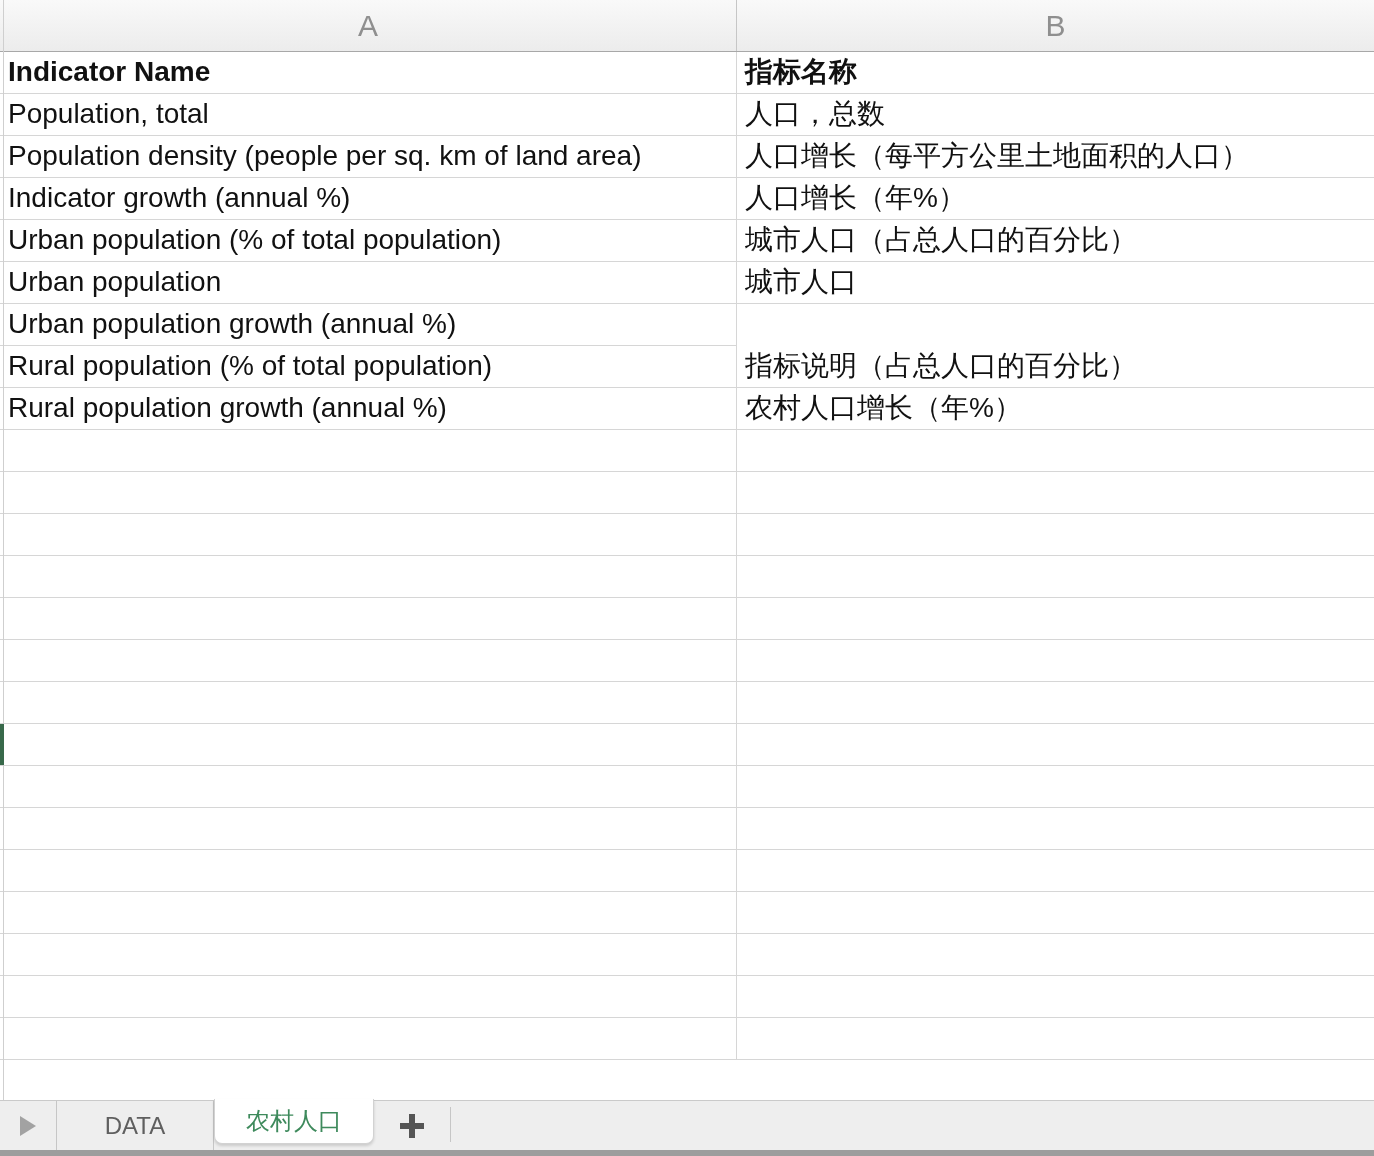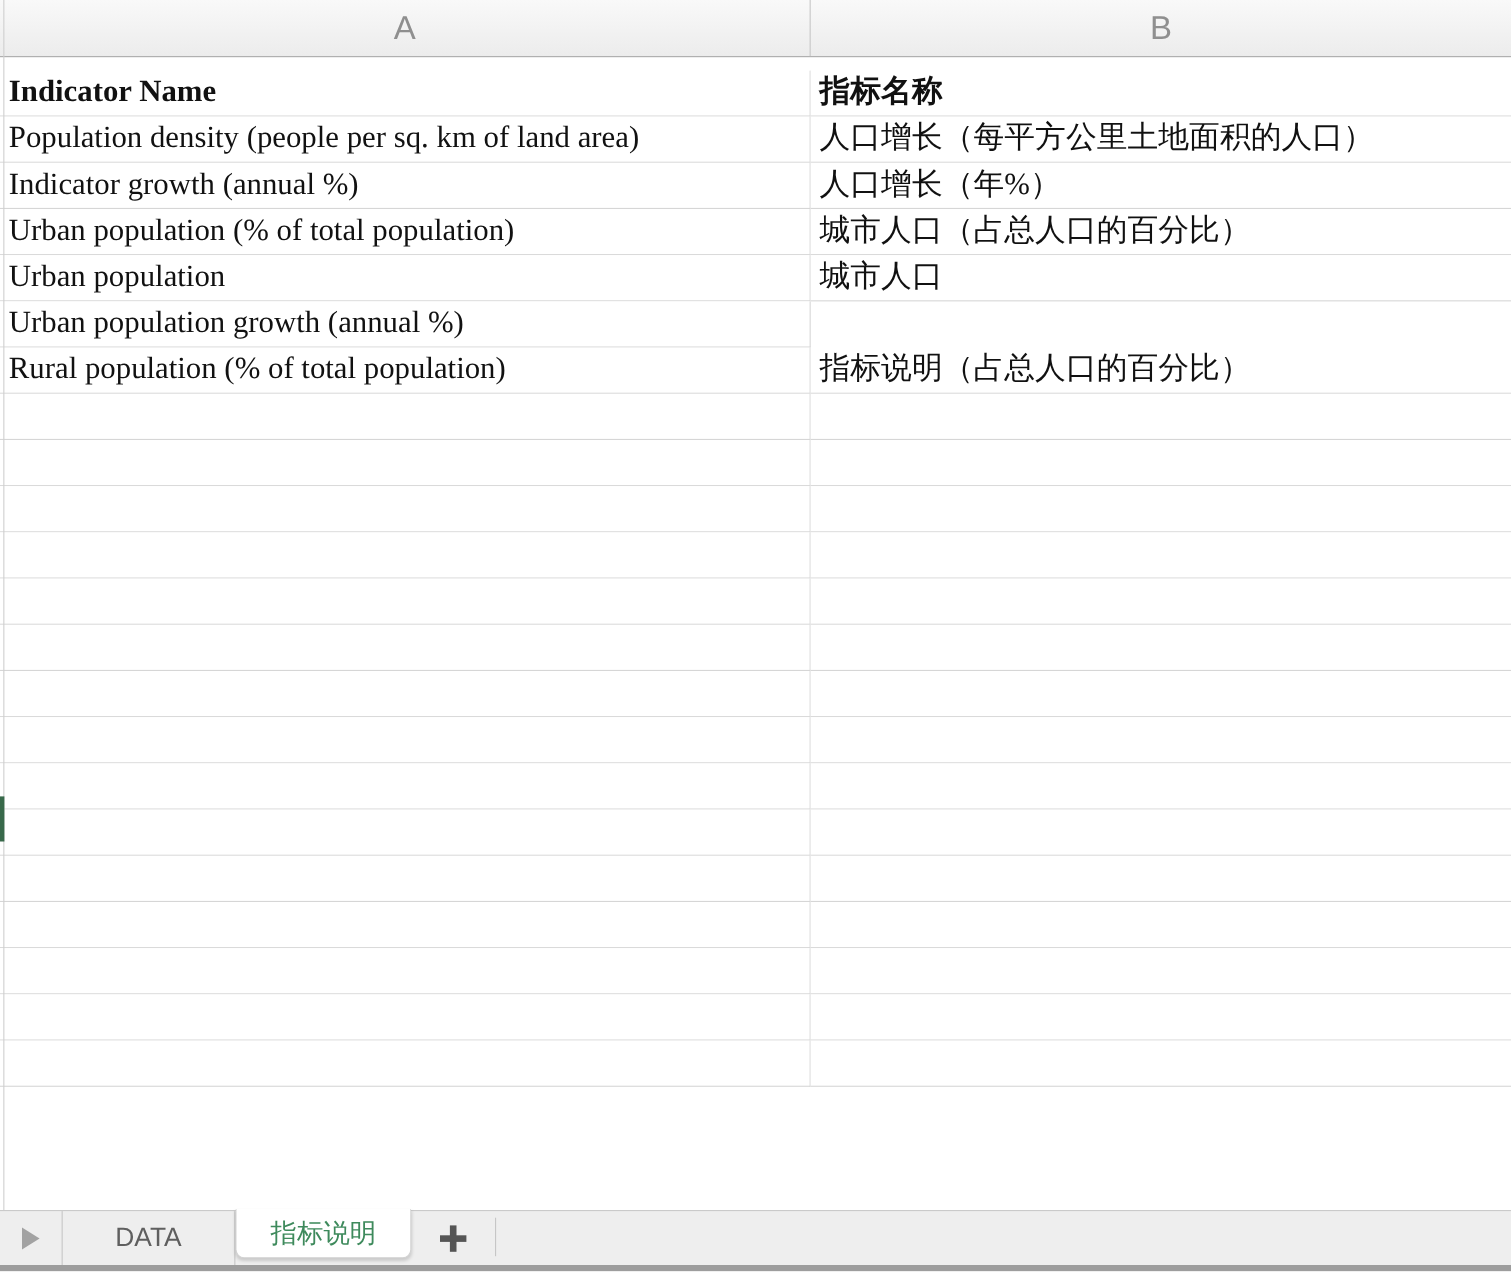--- a/index.html
+++ b/index.html
@@ -22,22 +22,22 @@
   .col-header{
     display:flex;align-items:center;justify-content:center;
     font-size:30px;color:#8f8f8f;
     box-sizing:border-box;
     border-right:1px solid #c6c6c6;
   }
   .col-header.a{width:737px;}
   .col-header.b{width:637px;border-right:none;}
   
   .grid{
-    position:absolute;left:0;top:64px;width:1374px;height:1048px;
-    overflow:hidden;background:#fff;font-family:Liberation Serif, serif;
+    position:absolute;left:0;top:52px;width:1374px;height:1048px;
+    overflow:hidden;background:#fff;
   }
   .row{
     display:flex;height:42px;box-sizing:border-box;
   }
   .cell{
     box-sizing:border-box;
     height:42px;line-height:40px;
     border-bottom:1px solid #d6d6d6;
     padding-left:8px;
     font-size:28px;
@@ -125,20 +125,24 @@
     <div class="col-header a">A</div>
     <div class="col-header b">B</div>
   </div>
 
   <div class="grid">
       <div class="row bold">
         <div class="cell a">Indicator Name</div>
         <div class="cell b">指标名称</div>
       </div>
       <div class="row">
+        <div class="cell a">Population, total</div>
+        <div class="cell b">人口，总数</div>
+      </div>
+      <div class="row">
         <div class="cell a">Population density (people per sq. km of land area)</div>
         <div class="cell b">人口增长（每平方公里土地面积的人口）</div>
       </div>
       <div class="row">
         <div class="cell a">Indicator growth (annual %)</div>
         <div class="cell b">人口增长（年%）</div>
       </div>
       <div class="row">
         <div class="cell a">Urban population (% of total population)</div>
         <div class="cell b">城市人口（占总人口的百分比）</div>
@@ -146,20 +150,24 @@
       <div class="row">
         <div class="cell a">Urban population</div>
         <div class="cell b">城市人口</div>
       </div>
       <div class="row">
         <div class="cell a">Urban population growth (annual %)</div>
       </div>
       <div class="row">
         <div class="cell a">Rural population (% of total population)</div>
         <div class="cell b">指标说明（占总人口的百分比）</div>
+      </div>
+      <div class="row">
+        <div class="cell a">Rural population growth (annual %)</div>
+        <div class="cell b">农村人口增长（年%）</div>
       </div>
       <div class="row">
         <div class="cell a"></div>
         <div class="cell b"></div>
       </div>
       <div class="row">
         <div class="cell a"></div>
         <div class="cell b"></div>
       </div>
       <div class="row">
@@ -222,21 +230,21 @@
 
   <div class="tabbar">
     <div class="nav-arrow">
       <div class="tri"></div>
     </div>
     <div class="tabs">
         <div class="sheet-tab">
           <span>DATA</span>
         </div>
         <div class="sheet-tab active">
-          <span>指标说明</span>
+          <span>农村人口</span>
         </div>
       </div>
     <div class="add-btn">
       <div class="plus"></div>
     </div>
     <div class="tab-sep"></div>
   </div>
 
   <div class="bottom-strip"></div>
 

